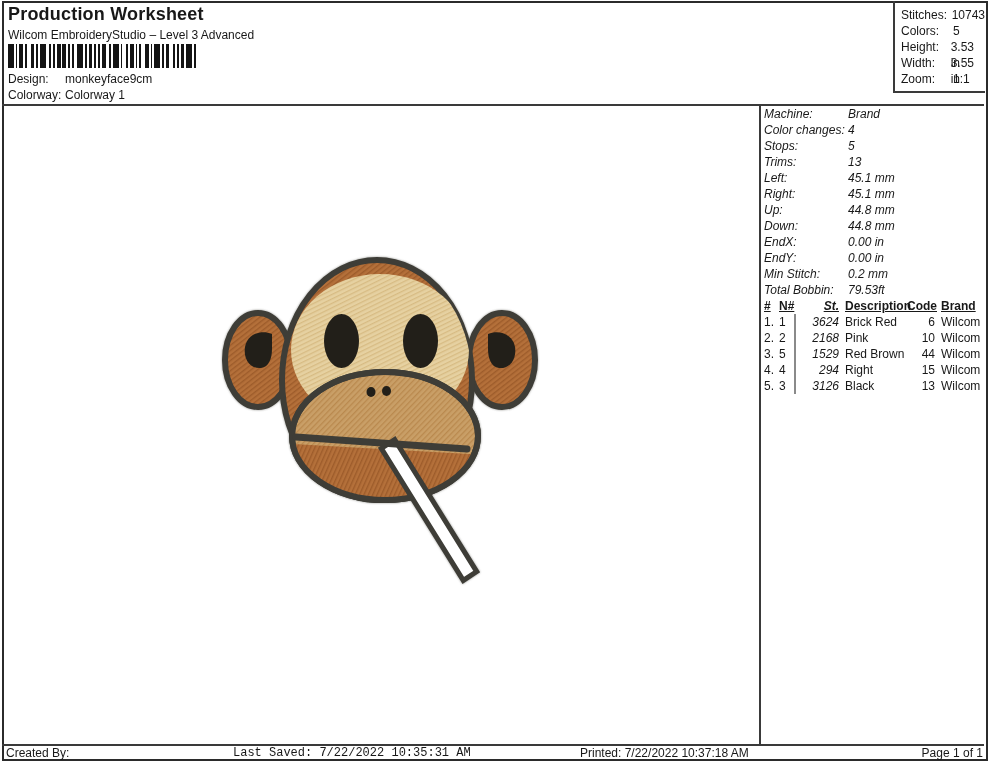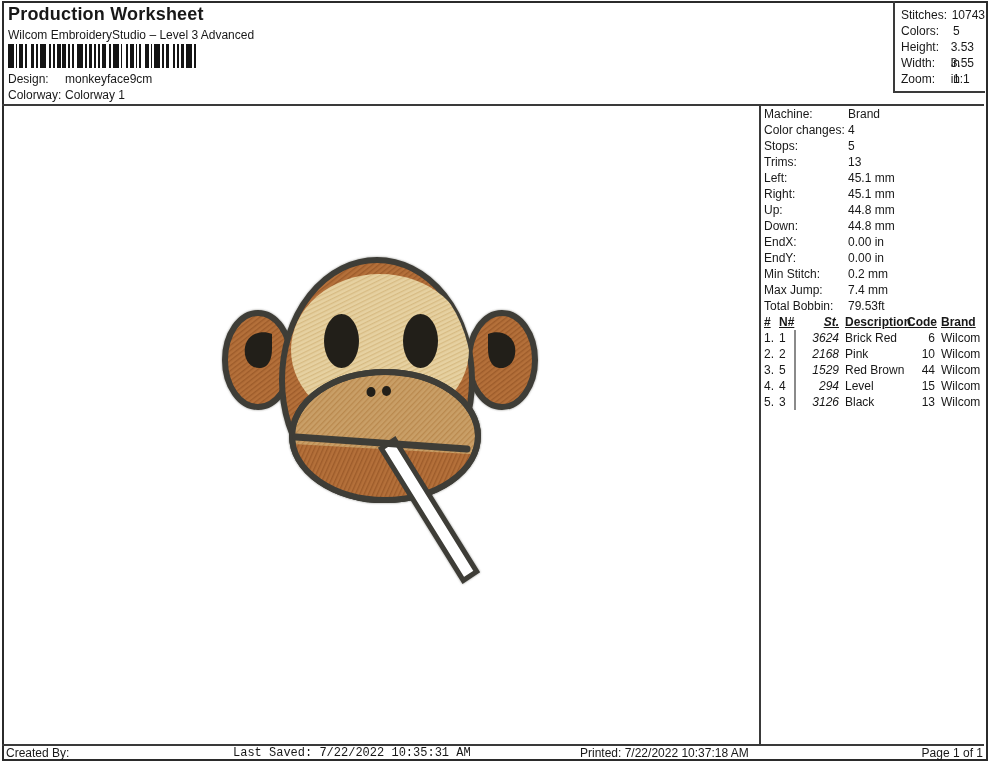--- a/index.html
+++ b/index.html
@@ -25,21 +25,21 @@
   
   #stats-box {
     position:absolute; left:893px; top:1px; width:92px; height:92px;
     border-left:2px solid #3a3a3a; border-bottom:2px solid #3a3a3a;
     padding:6px 0 0 6px; box-sizing:border-box;
   }
   .statrow { display:flex; height:16px; line-height:16px; }
   .statrow .lbl { width:52px; }
   
   #machine-info { position:absolute; left:764px; top:103px; width:221px; padding-top:3px; }
-  .inforow { display:flex; height:16px; line-height:16px; }
+  .inforow { display:flex; height:16px; line-height:16px;font-style:italic; }
   .inforow .lbl { width:84px; }
   #stop-seq-title { height:16px; line-height:16px; }
   .seqgrid {
     display:grid; grid-template-columns:15px 15px 16px 31px 66px 28px 46px;
     height:16px; line-height:15px; align-items:center; white-space:nowrap;
   }
   .seqgrid .h { font-weight:bold; text-decoration:underline; }
   .c-st   { text-align:right; padding-right:2px;font-style:italic; }
   .c-desc { padding-left:4px; }
   .c-code { text-align:right; }
@@ -155,24 +155,20 @@
         <span class="lbl">EndY:</span>
         <span>0.00 in</span>
       </div>
 
 
       <div class="inforow">
         <span class="lbl">Min Stitch:</span>
         <span>0.2 mm</span>
       </div>
 
-      <div class="inforow">
-        <span class="lbl">Max Jump:</span>
-        <span>7.4 mm</span>
-      </div>
 
       <div class="inforow">
         <span class="lbl">Total Bobbin:</span>
         <span>79.53ft</span>
       </div>
     </div>
 
 
   <div class="seqgrid">
     <span class="h">#</span>
@@ -214,21 +210,21 @@
         <span class="c-desc">Red Brown</span>
         <span class="c-code">44</span>
         <span class="c-brand">Wilcom</span>
       </div>
 
       <div class="seqgrid">
         <span>4.</span>
         <span>4</span>
         <span><span class="swatch" style="background-color: rgb(255, 255, 255);"></span></span>
         <span class="c-st">294</span>
-        <span class="c-desc">Level</span>
+        <span class="c-desc">Right</span>
         <span class="c-code">15</span>
         <span class="c-brand">Wilcom</span>
       </div>
 
       <div class="seqgrid">
         <span>5.</span>
         <span>3</span>
         <span><span class="swatch" style="background-color: rgb(27, 27, 27);"></span></span>
         <span class="c-st">3126</span>
         <span class="c-desc">Black</span>

